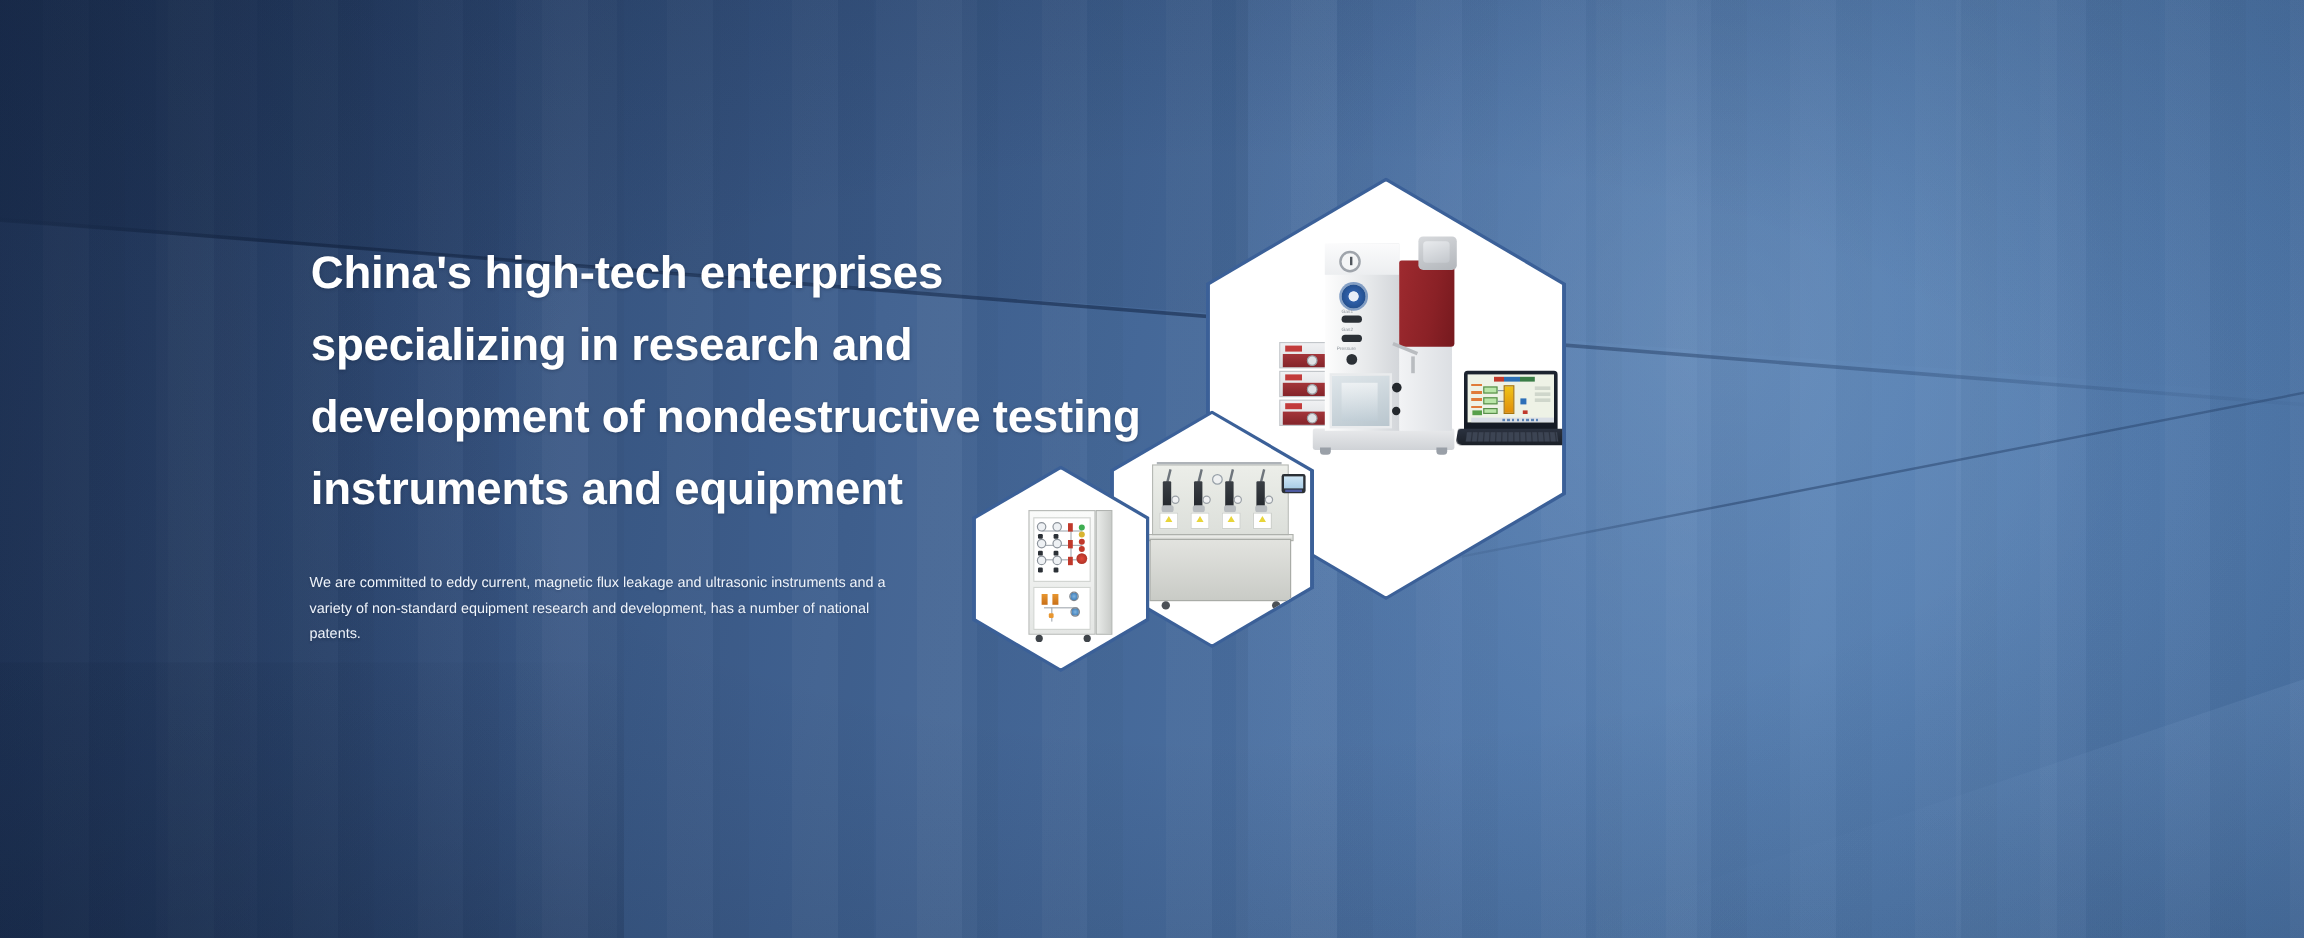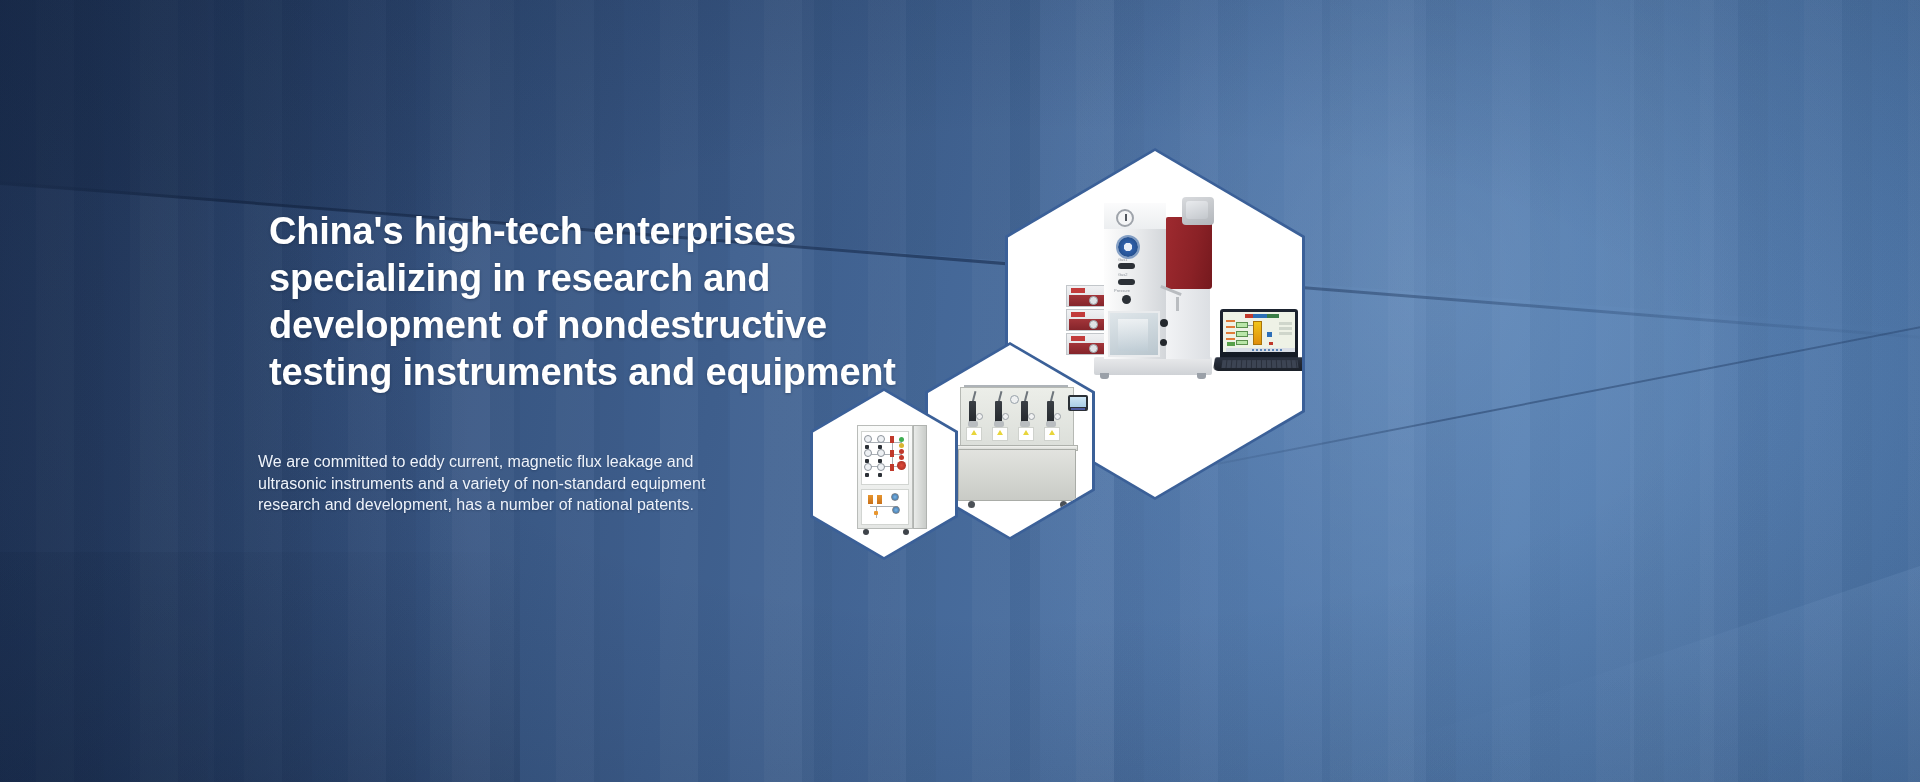--- a/index.html
+++ b/index.html
@@ -87,32 +87,32 @@
     background:linear-gradient(20deg,rgba(16,32,60,0.34) 0%,rgba(20,38,68,0.10) 70%,rgba(24,44,76,0.00) 100%);
   }
   .vignette{
     position:absolute;inset:0;
     background:radial-gradient(ellipse at 55% 48%,rgba(0,0,0,0.00) 42%,rgba(10,24,48,0.20) 100%);
   }
 
   
   .copy{position:absolute;left:257px;top:196px;width:700px;}
   .headline{
-    margin:12px;
+    margin:2px;
     color:#ffffff;
     font-size:38px;
-    line-height:47px;
+    line-height:60px;
     font-weight:bold;
     letter-spacing:-0.2px;
     text-shadow:0 1px 3px rgba(12,28,54,0.38);
   }
   .subcopy{
-    margin:55px 0 0 1px;
+    margin:37px 0 0 1px;
     color:#eef3fa;
-    font-size:16px;
+    font-size:12px;
     line-height:21.5px;
     width:495px;
     text-shadow:0 1px 2px rgba(12,28,54,0.30);
   }
 
   
   .hexes{position:absolute;left:790px;top:130px;width:560px;height:430px;}
   .hex{position:absolute;}
   .hex .shell{
     position:absolute;inset:0;

